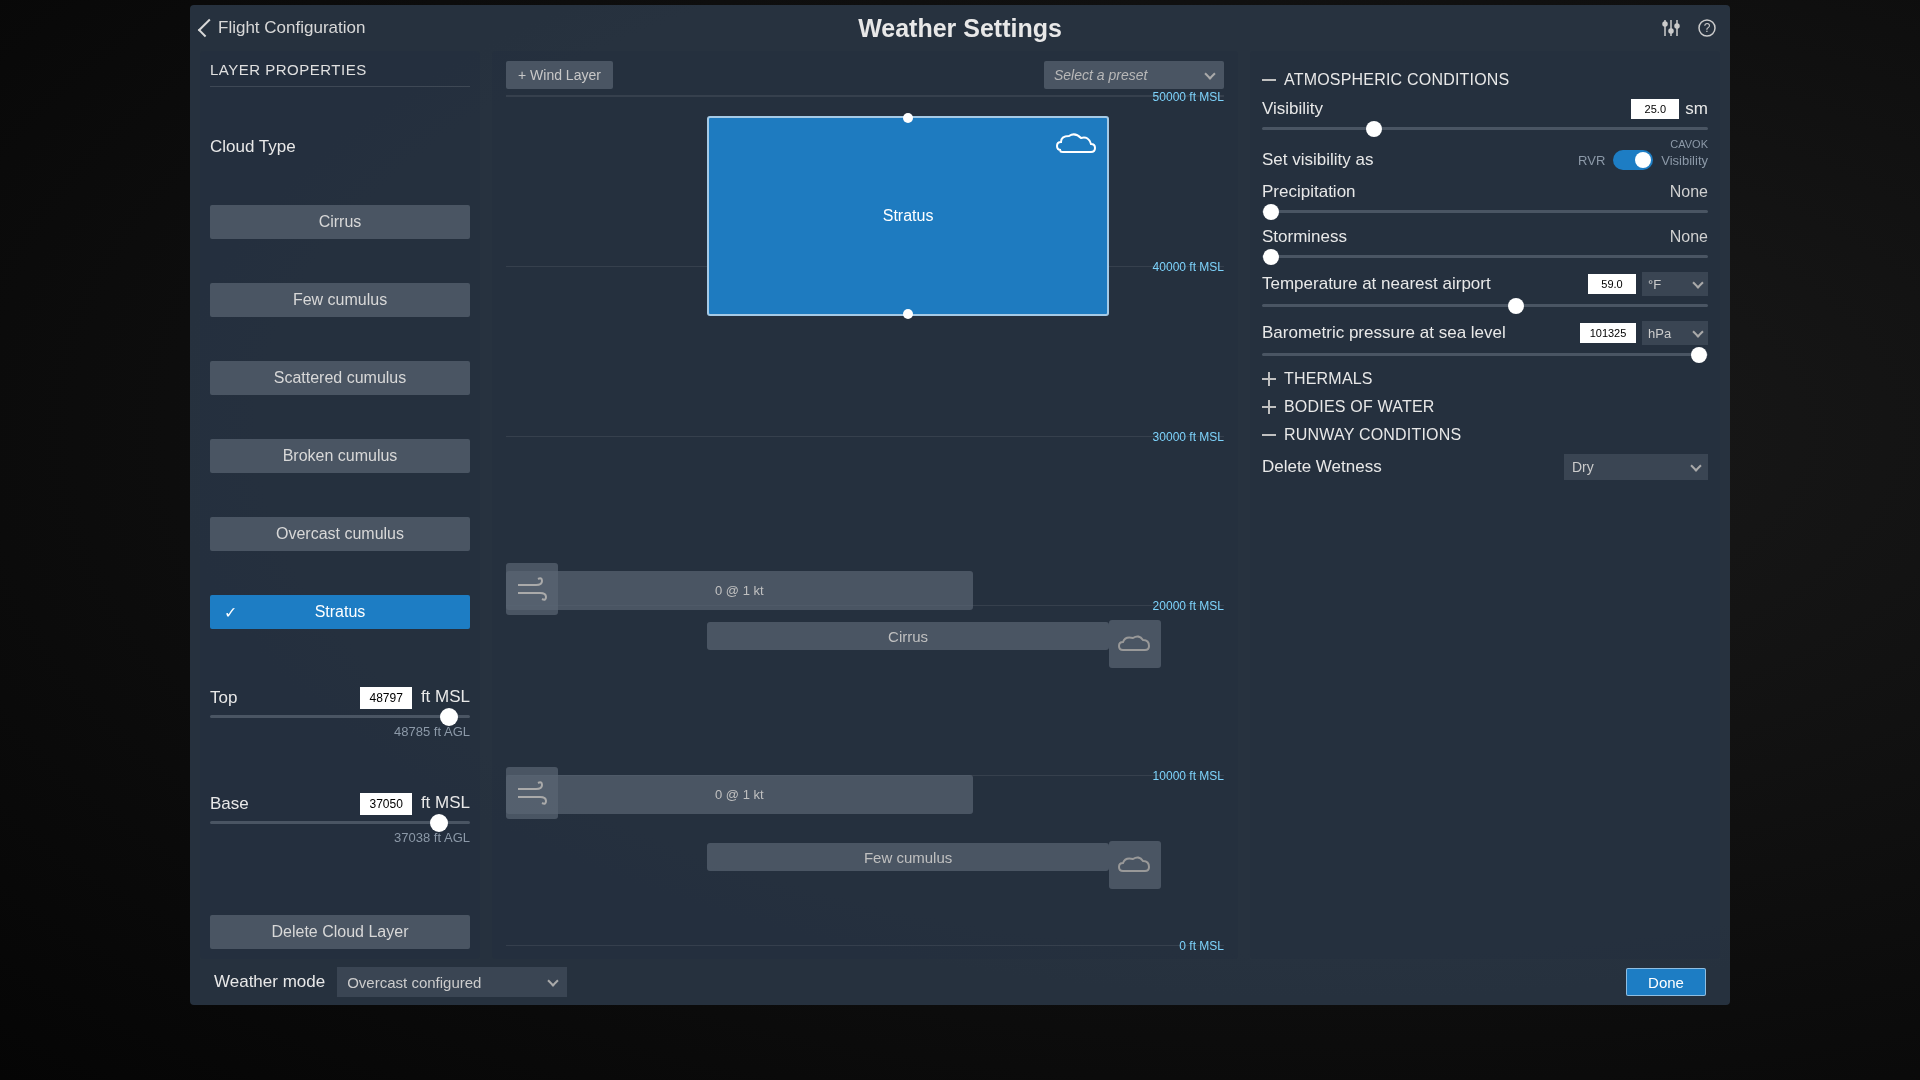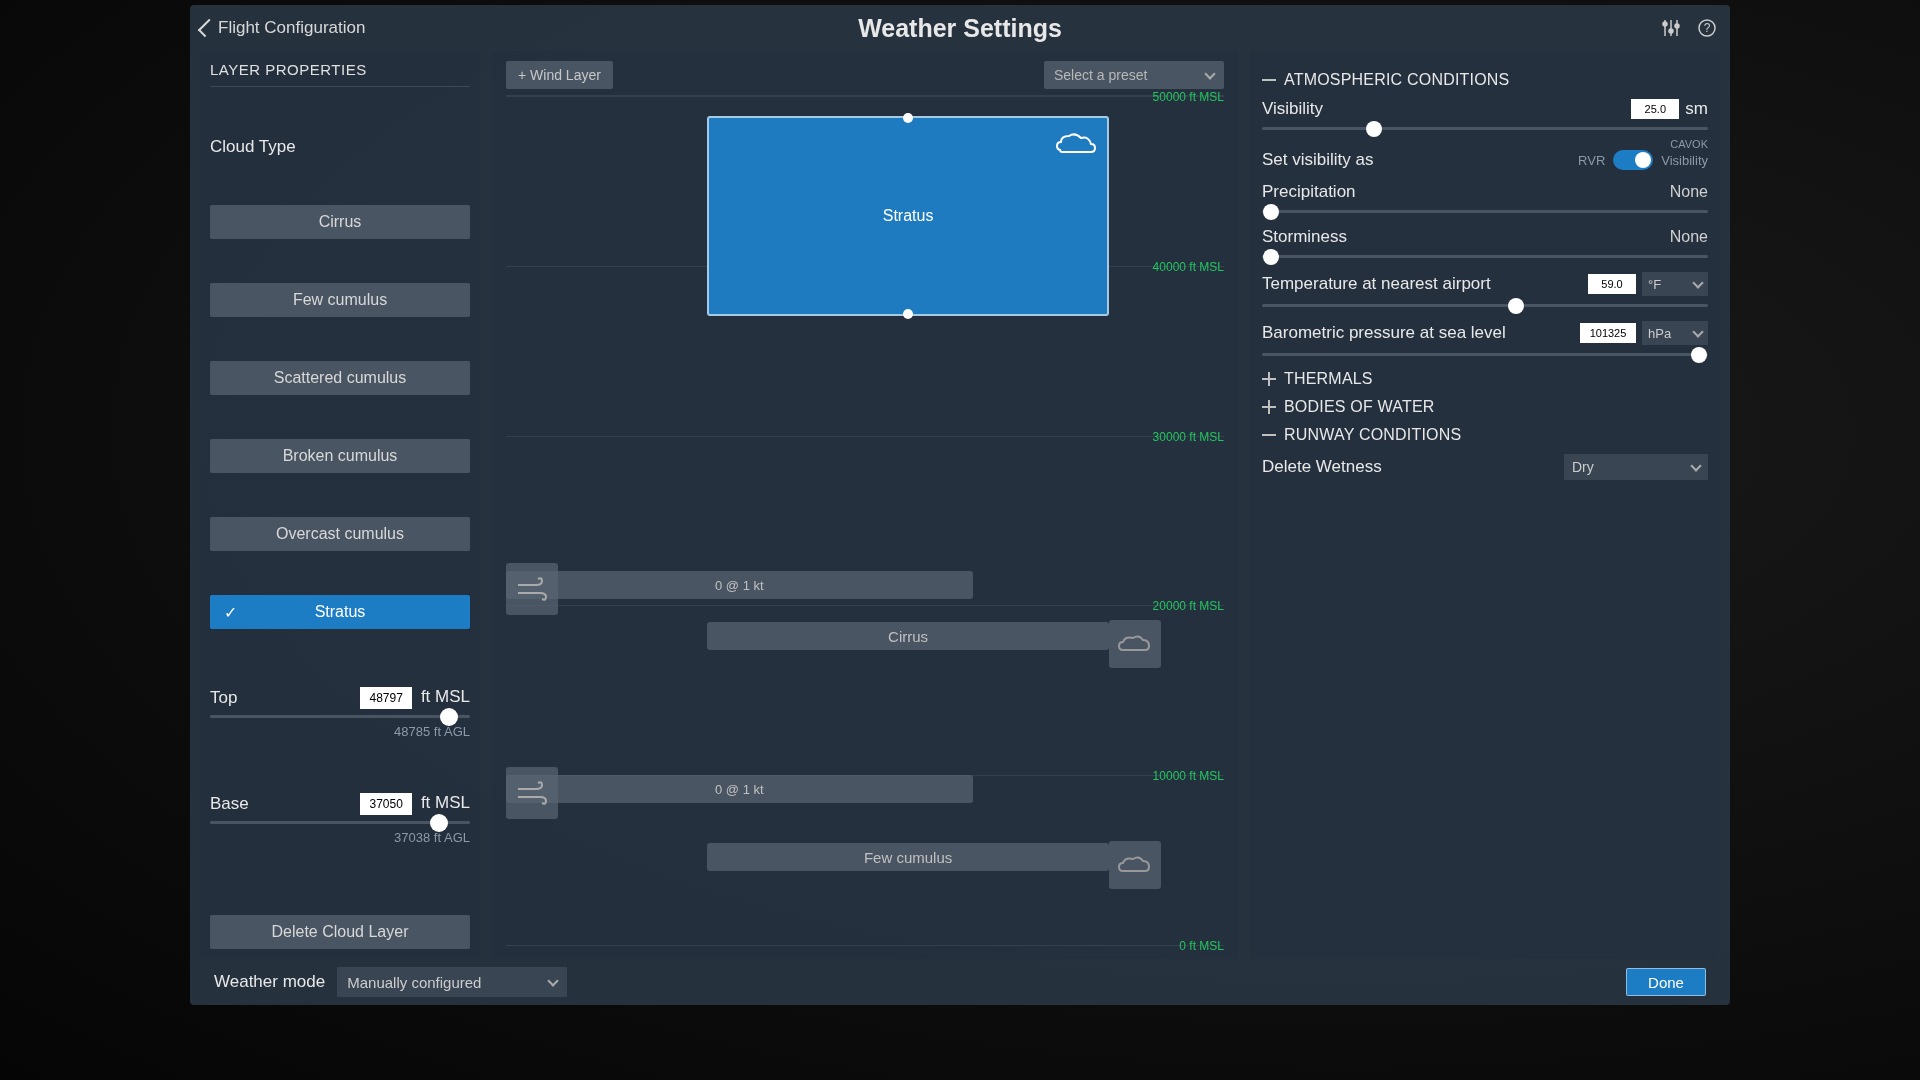--- a/index.html
+++ b/index.html
@@ -142,62 +142,63 @@
   border-radius: 2px; cursor: pointer;
 }
 .preset-select {
   width: 180px; height: 28px;
   background: #4a5563; border: none;
   color: #b8b8b8; font-size: 14px;
   padding: 0 10px;
   border-radius: 2px;
   display: flex; align-items: center; justify-content: space-between;
   cursor: pointer;
+  font-style: italic;
 }
 .chev-down {
   width: 8px; height: 8px;
   border-right: 2px solid #aaa;
   border-bottom: 2px solid #aaa;
   transform: rotate(45deg);
   margin-top: -3px;
 }
 .sky {
   flex: 1;
   position: relative;
   border-top: 1px solid rgba(255,255,255,0.08);
 }
 .alt-line {
   position: absolute; left: 0; right: 0;
   border-top: 1px solid rgba(255,255,255,0.08);
 }
 .alt-label {
   position: absolute; right: 0;
   transform: translateY(-50%);
-  font-size: 12px; color: #22c55e;
+  font-size: 12px; color: #7dd3fc;
 }
 .layer-box {
   position: absolute;
   border-radius: 3px;
 }
 .layer-stratus {
   left: 28%; width: 56%;
   background: #1e7bc0;
   border: 2px solid rgba(255,255,255,0.6);
   color: #fff;
   display: flex; align-items: center; justify-content: center;
   font-size: 16px;
 }
 .drag-dot {
   position: absolute; left: 50%; transform: translateX(-50%);
   width: 10px; height: 10px; background: #fff; border-radius: 50%;
 }
 .layer-wind {
   left: 0%; width: 65%;
   background: rgba(90,101,115,0.7);
-  height: 28px;
+  height: 39px;
   display: flex; align-items: center; justify-content: center;
   font-size: 13px; color: #c0c0c0;
 }
 .wind-icon-box {
   position: absolute; left: 0; top: 0;
   width: 52px; height: 52px;
   background: rgba(90,101,115,0.7);
   border-radius: 3px;
   display: flex; align-items: center; justify-content: center;
 }
@@ -590,19 +591,19 @@
           <span>Dry</span>
           <span class="chev-down"></span>
         </div>
       </div>
     </div>
   </div>
 
   <div class="footer">
     <span class="mode-label">Weather mode</span>
     <div class="mode-select">
-      <span>Manually configured</span>
+      <span>Overcast configured</span>
       <span class="chev-down"></span>
     </div>
     <button class="done-btn">Done</button>
   </div>
 
 </div>
 
 </body></html>

